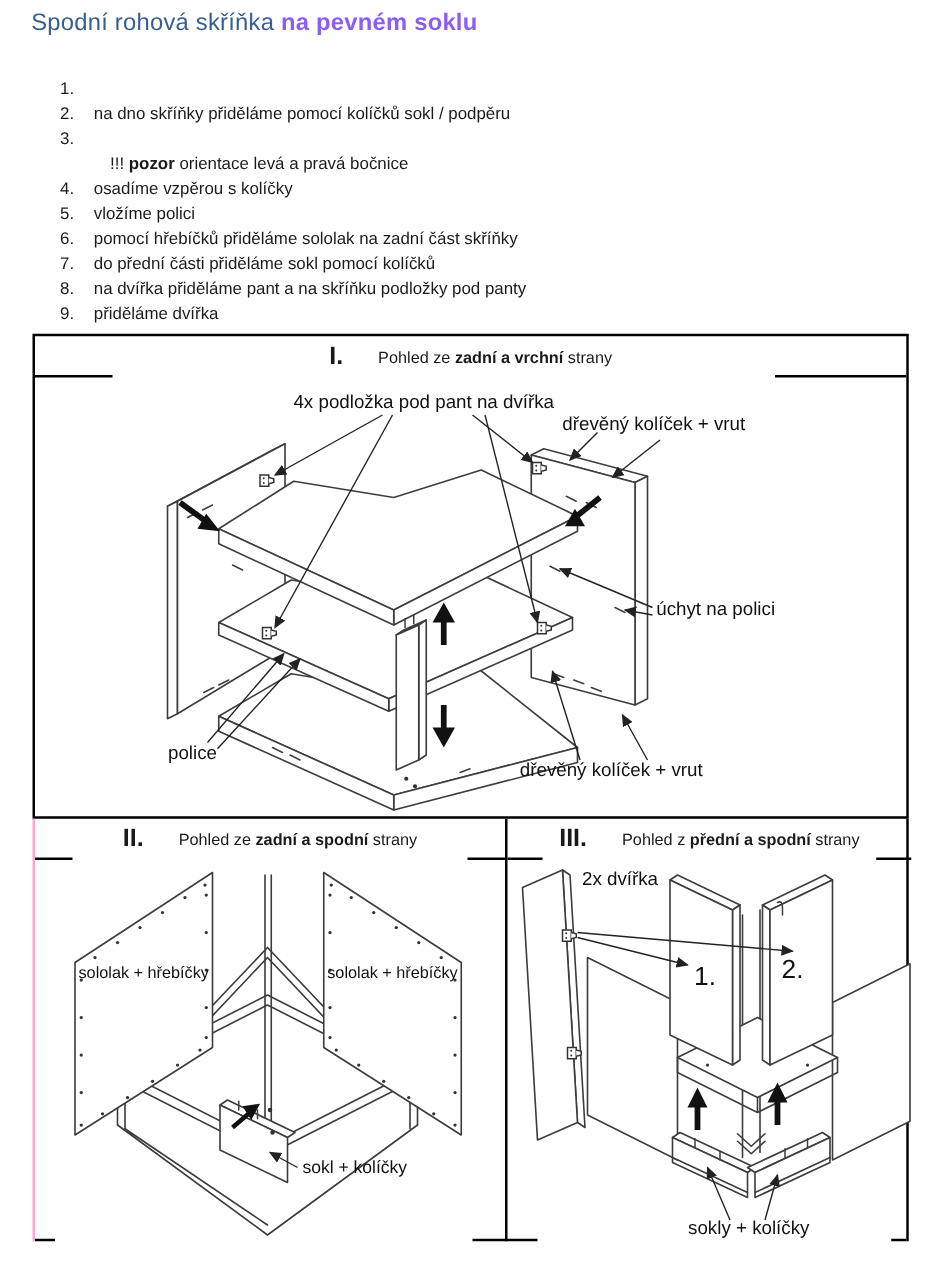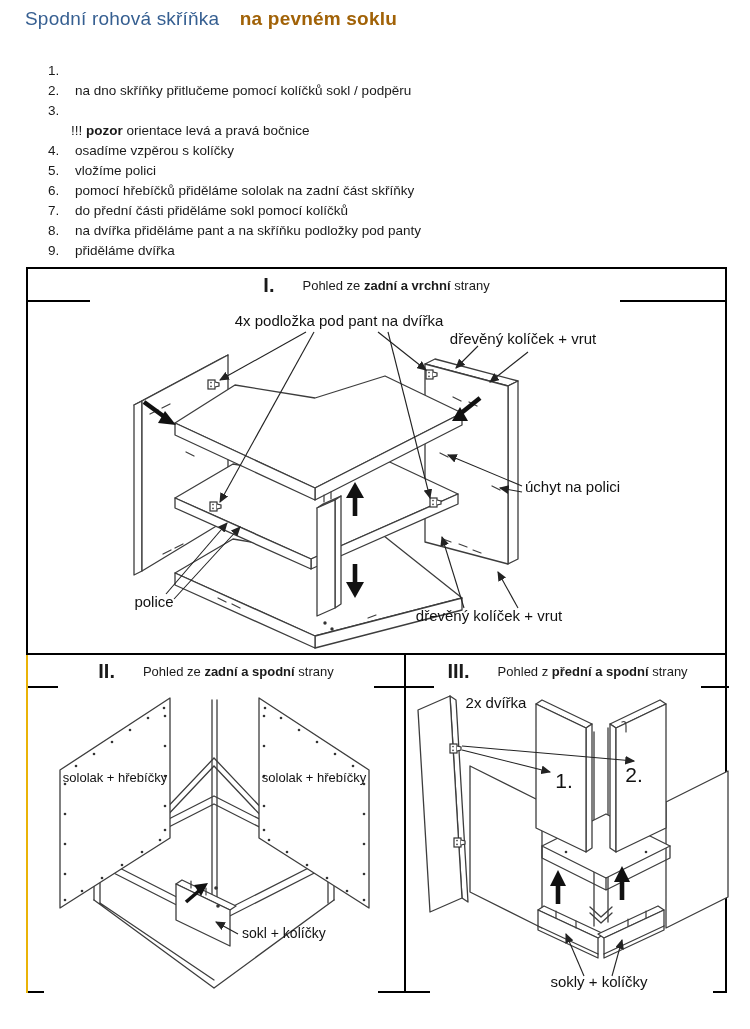--- a/index.html
+++ b/index.html
@@ -2,33 +2,33 @@
 <html><head>
 <meta charset="utf-8">
 <style>
   html,body{margin:0;padding:0;}
   body{width:750px;height:1029px;position:relative;background:#fff;overflow:hidden;
        font-family:"Liberation Sans",sans-serif;color:#1a1a1a;}
   .abs{position:absolute;}
   
   #doc-title{left:25px;top:8px;font-size:19px;letter-spacing:.2px;}
   #doc-title .t-reg{color:#365f91;font-weight:400;margin-top:37px;}
-  #doc-title .t-bold{color:#a16207;font-weight:700;margin-left:15px;}
+  #doc-title .t-bold{color:#8b5cf6;font-weight:700;}
   
   #steps{left:48px;top:61px;font-size:13.5px;line-height:20px;}
   #steps ol{list-style:none;margin:0;padding:0;}
   #steps li{display:flex;flex-wrap:wrap;width:660px;}
   #steps .num{width:20px;flex:0 0 20px;}
   #steps .txt{margin-left:7px;}
-  #steps .note{flex-basis:100%;margin-left:23px;}
+  #steps .note{flex-basis:100%;margin-left:40px;}
   #steps .note b{font-weight:700;}
   
   .panelbox{border:2px solid #000;box-sizing:border-box;background:#fff;}
   #panel1{left:26px;top:267px;width:701px;height:388px;}
-  #row2{left:26px;top:655px;width:701px;height:338px;border-left:2px solid #eab308;border-right:2px solid #000;box-sizing:border-box;}
+  #row2{left:26px;top:655px;width:701px;height:338px;border-left:2px solid #f9a8d4;border-right:2px solid #000;box-sizing:border-box;}
   #divider{left:376px;top:0;width:2px;height:338px;background:#000;}
   .phead{position:absolute;left:0;top:0;right:0;height:33px;display:flex;align-items:center;justify-content:center;gap:28px;}
   .pnum{font-size:20px;font-weight:700;}
   .ptitle{font-size:13px;}
   .ptitle b{font-weight:700;}
   .stub{position:absolute;height:0;border-top:2px solid #000;}
   svg{position:absolute;display:block;}
   svg text{font-family:"Liberation Sans",sans-serif;fill:#111;}
   .ln{fill:none;stroke:#3d3d3d;stroke-width:1.3;stroke-linejoin:round;stroke-linecap:round;}
   .lnw{fill:#fff;stroke:#3d3d3d;stroke-width:1.3;stroke-linejoin:round;}
@@ -45,21 +45,21 @@
   <span class="t-reg">Spodní rohová skříňka </span><span class="t-bold">na pevném soklu</span>
 </div>
 
 <div class="abs" id="steps">
   <ol>
     <li>
         <span class="num">1.</span>
       </li>
     <li>
         <span class="num">2.</span>
-        <span class="txt">na dno skříňky přitlučeme pomocí kolíčků sokl / podpěru</span>
+        <span class="txt">na dno skříňky přiděláme pomocí kolíčků sokl / podpěru</span>
       </li>
     <li>
         <span class="num">3.</span>
       <span class="note"><span>!!! </span><b>pozor</b><span> orientace levá a pravá bočnice</span></span>
     </li>
     <li>
         <span class="num">4.</span>
         <span class="txt">osadíme vzpěrou s kolíčky</span>
       </li>
     <li>

